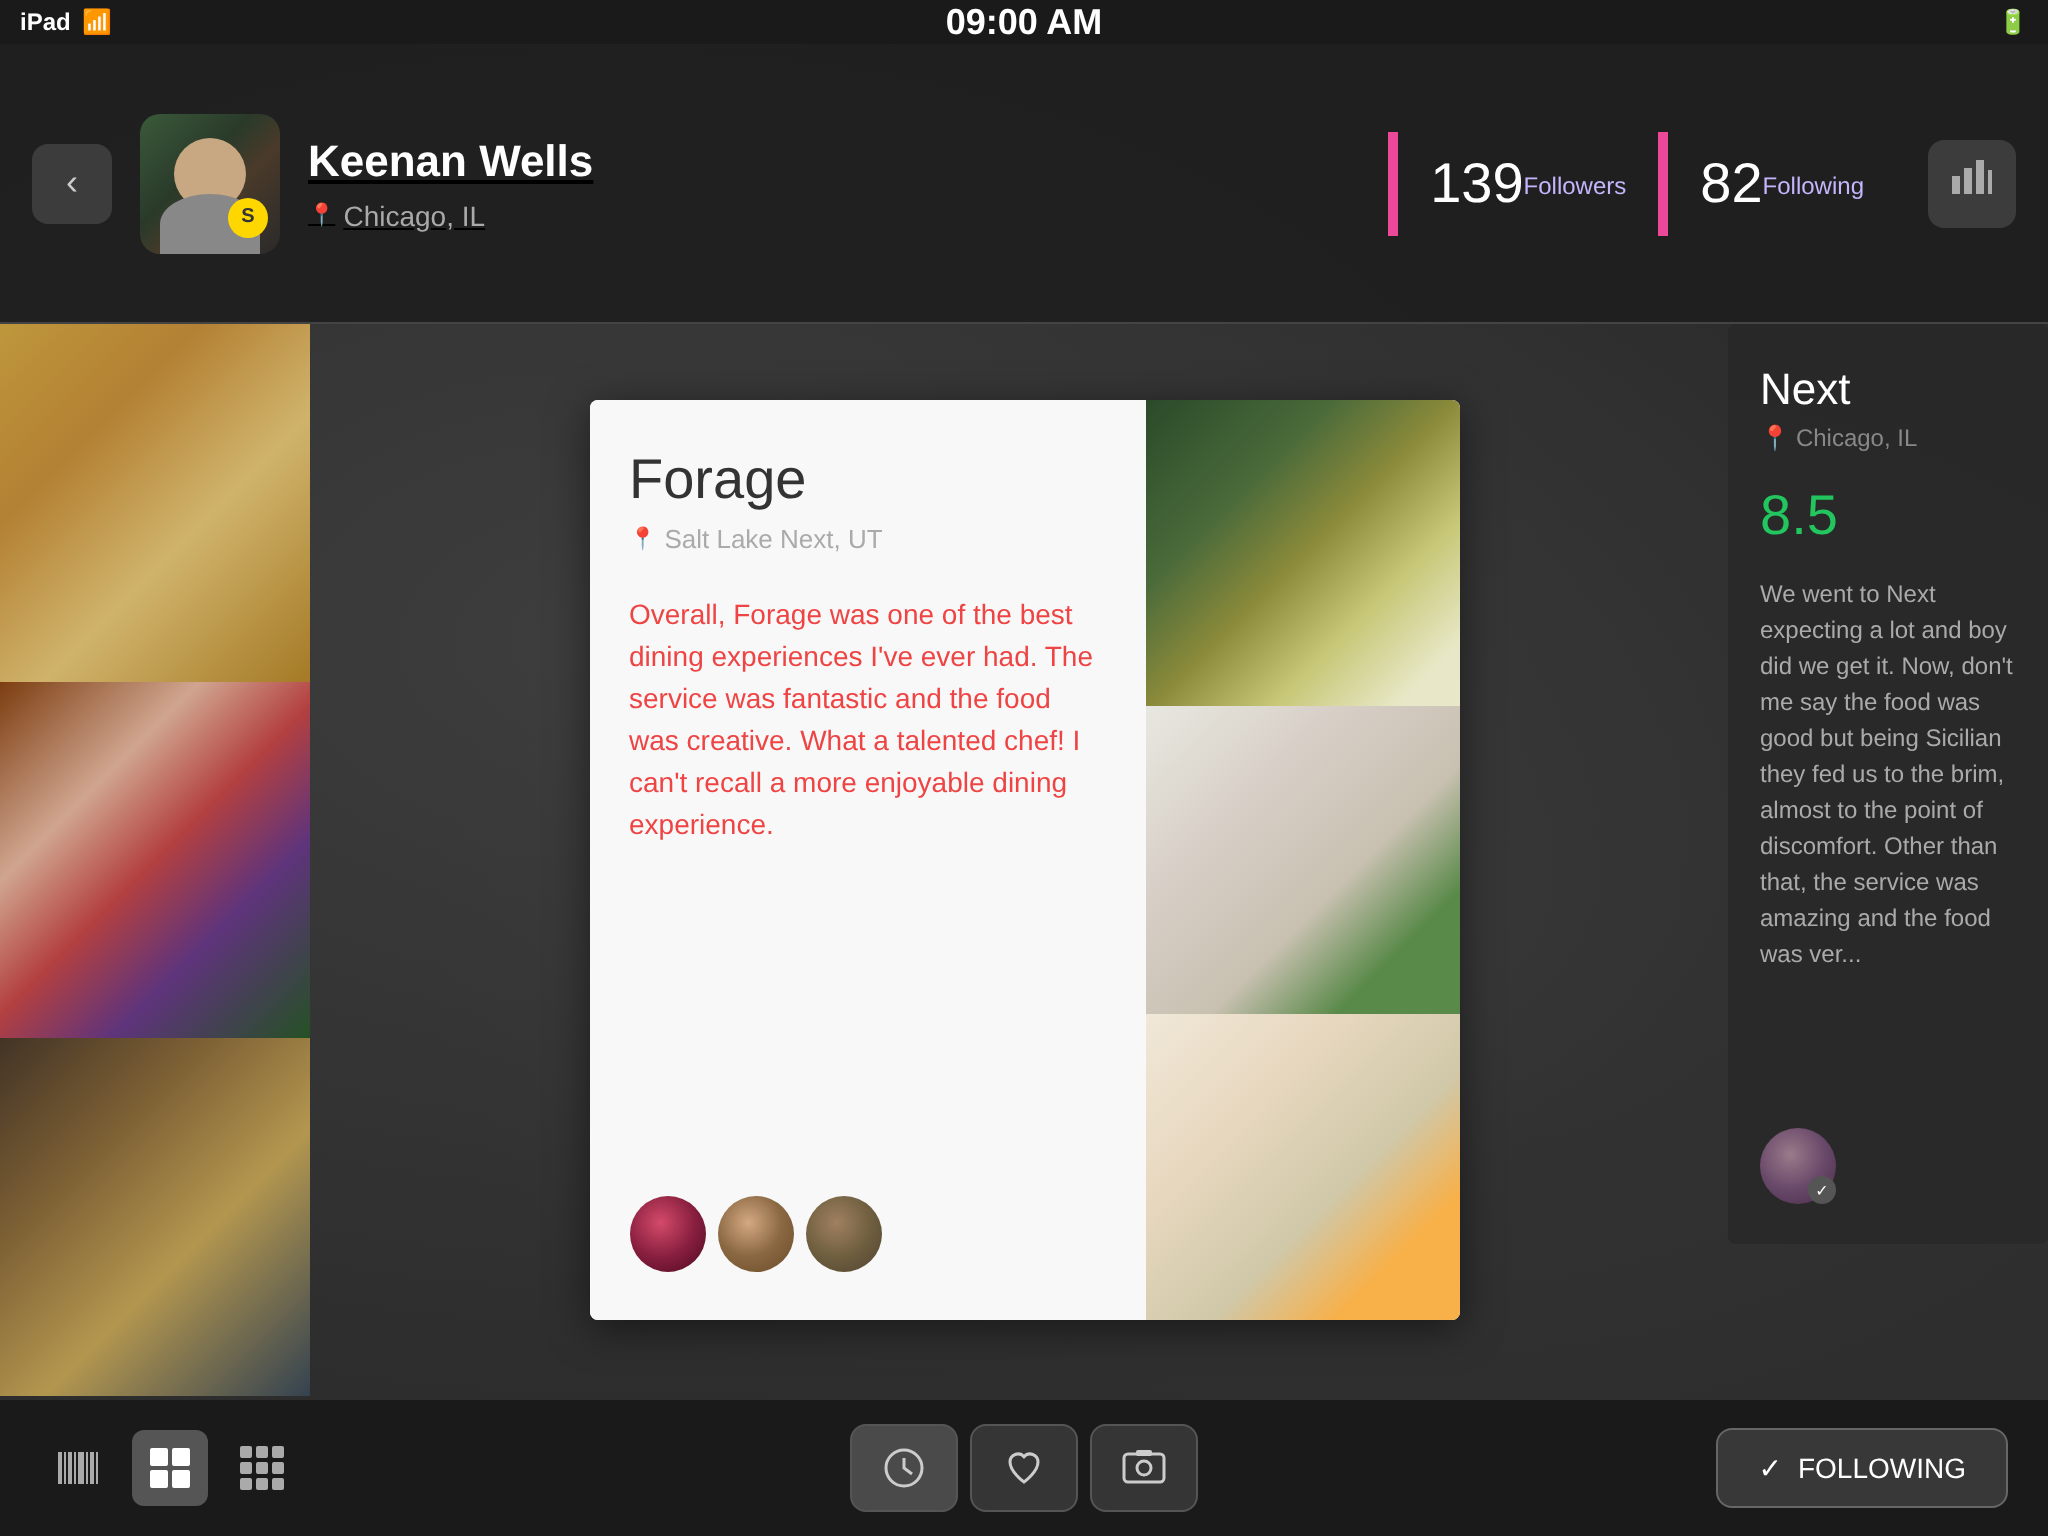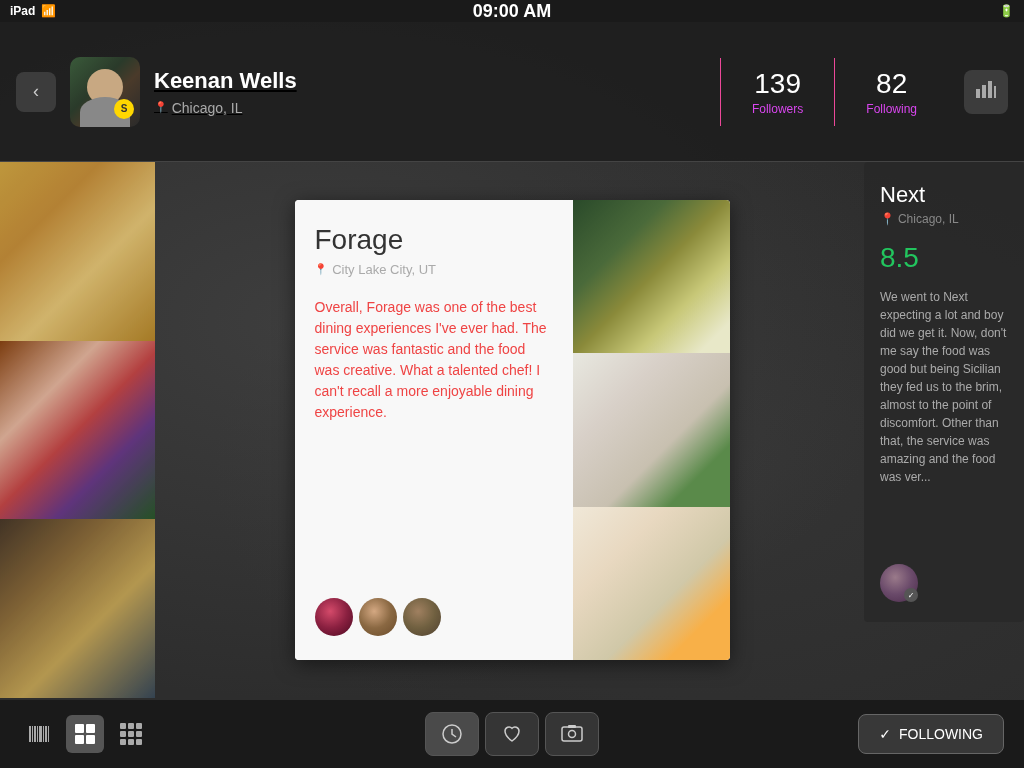--- a/index.html
+++ b/index.html
@@ -142,33 +142,33 @@
 
     #stats-area {
       display: flex;
       align-items: center;
       gap: 0;
       margin-right: 16px;
     }
 
     .stat-block {
       display: flex;
-      flex-direction: column;
-      align-items: center;
-      padding: 10px 31px;
-      border-left: 1px solid #ec4899;
+      flex-direction: row;
+      align-items: center;
+      padding: 10px 16px;
+      border-left: 5px solid #ec4899;
       cursor: pointer;
     }
     .stat-number {
       color: white;
       font-size: 28px;
       font-weight: 300;
     }
     .stat-label {
-      color: #d946ef;
+      color: #c4b5fd;
       font-size: 12px;
       margin-top: 2px;
     }
 
     #chart-button {
       width: 44px;
       height: 44px;
       background: rgba(80,80,80,0.6);
       border-radius: 8px;
       display: flex;
@@ -535,21 +535,21 @@
     <div class="thumb-item thumb-food-3">
       <div class="thumb-overlay"></div>
     </div>
   </div>
 
   <div id="center-card">
     <div id="card-left">
       <div id="restaurant-name">Forage</div>
       <div id="restaurant-location">
         <span class="pin-icon">📍</span>
-        <span>City Lake City, UT</span>
+        <span>Salt Lake Next, UT</span>
       </div>
       <div id="review-text">Overall, Forage was one of the best dining experiences I've ever had. The service was fantastic and the food was creative. What a talented chef! I can't recall a more enjoyable dining experience.</div>
       <div id="reviewer-avatars">
         <div class="reviewer-thumb reviewer-1"></div>
         <div class="reviewer-thumb reviewer-2"></div>
         <div class="reviewer-thumb reviewer-3"></div>
       </div>
     </div>
     <div id="card-right">
       <div class="food-photo food-photo-1"></div>

